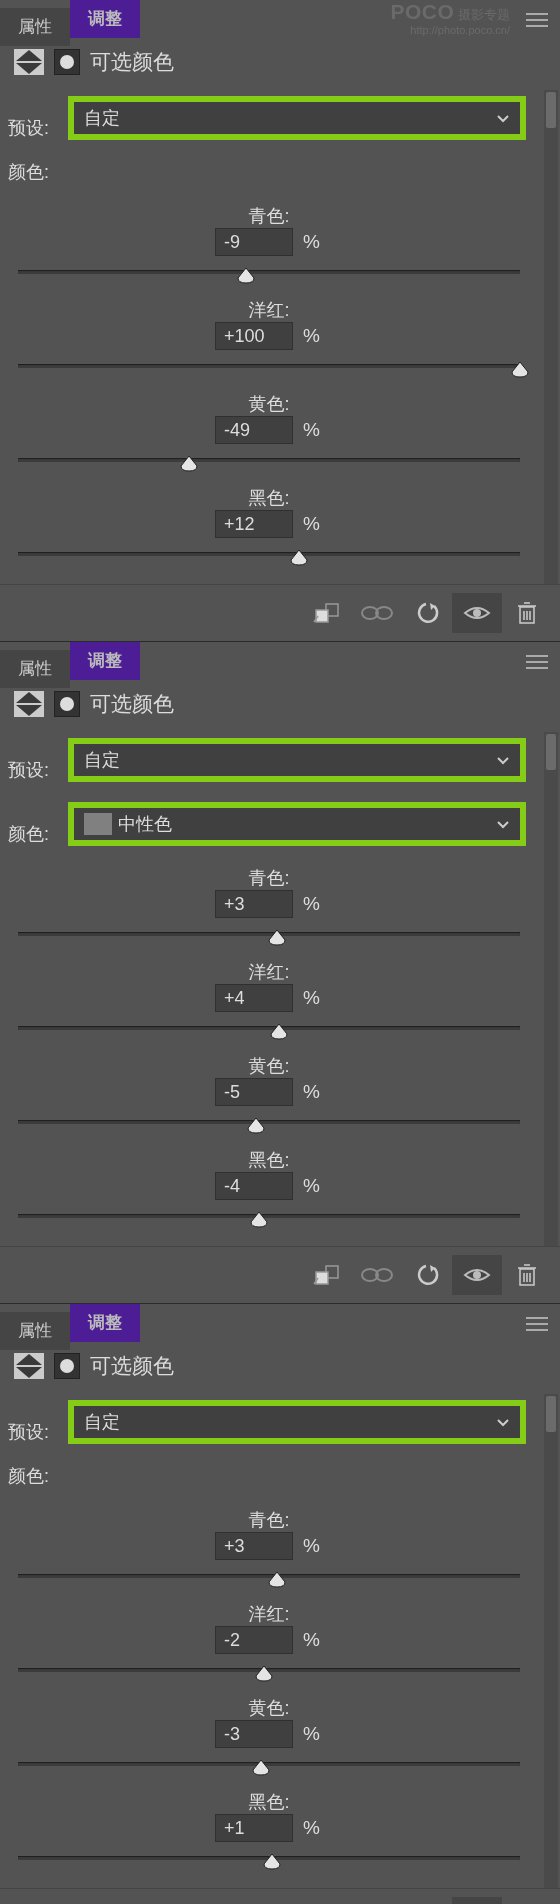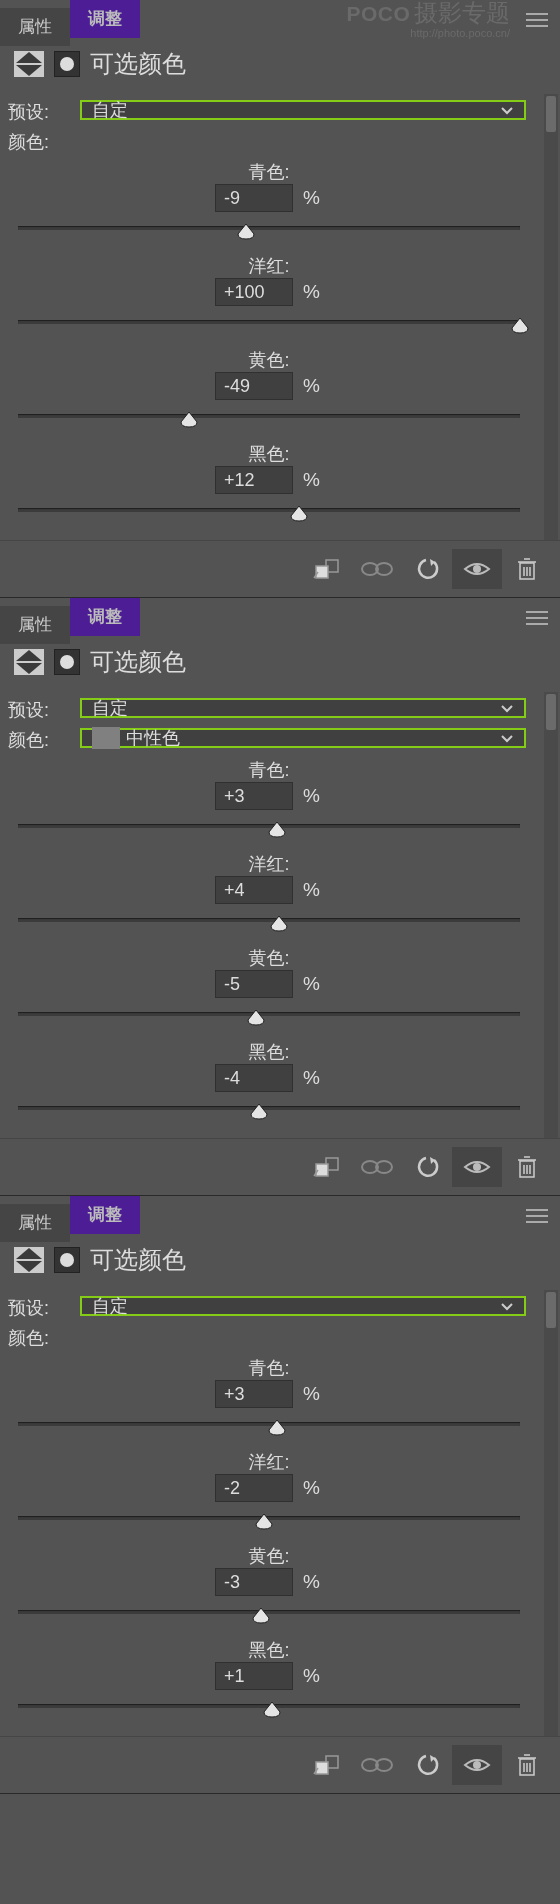--- a/index.html
+++ b/index.html
@@ -6,33 +6,33 @@
 body { background: #535353; width: 560px; color: #d8d8d8; }
 .panel { background: #535353; border-bottom: 1px solid #2a2a2a; }
 .tab-bar { display: flex; align-items: center; height: 38px; background: #535353; position: relative; }
 .tab { padding: 0 18px; height: 38px; line-height: 38px; font-size: 17px; color: #ccc; cursor: pointer; }
 .tab.active { background: #454545; margin-top: 16px; }
 .tab.inactive { background: #4c1d95; color: #bbb; font-weight: bold; }
 .menu-icon { position: absolute; right: 12px; top: 12px; }
 .menu-icon svg { width: 22px; height: 16px; }
 .watermark { position: absolute; right: 50px; top: 0px; color: #6a6a6a; font-size: 13px; line-height: 1.1; text-align: right; }
 .watermark .logo { font-size: 21px; font-weight: bold; letter-spacing: 0.5px; text-align: center; }
-.watermark .cn { font-size: 24px; margin-top: 24px; }
+.watermark .cn { font-size: 13px; margin-top: 24px; }
 .watermark .url { font-size: 11px; }
 .panel-header { display: flex; align-items: center; padding: 10px 14px 14px; gap: 10px; }
 .icon-box1 { width: 30px; height: 26px; background: #ccc; display: flex; align-items: center; justify-content: center; position: relative; }
 .icon-box1::before { content: ''; position: absolute; width: 0; height: 0; border-left: 13px solid transparent; border-right: 13px solid transparent; border-bottom: 11px solid #3a3a3a; top: 1px; }
 .icon-box1::after { content: ''; position: absolute; width: 0; height: 0; border-left: 13px solid transparent; border-right: 13px solid transparent; border-top: 11px solid #3a3a3a; bottom: 1px; }
 .icon-box2 { width: 26px; height: 26px; background: #333; border: 1px solid #222; display: flex; align-items: center; justify-content: center; }
 .icon-box2 .circ { width: 14px; height: 14px; background: #ddd; border-radius: 50%; }
-.panel-title { font-size: 24px; color: #ddd; }
+.panel-title { font-size: 21px; color: #ddd; }
 .controls { padding: 6px 14px 4px 8px; position: relative; }
-.row { display: flex; align-items: flex-start; margin-bottom: 6px; gap: 24px; }
+.row { display: flex; align-items: flex-end; margin-bottom: 20px; gap: 12px; }
 .row-label { font-size: 18px; color: #ddd; width: 48px; flex-shrink: 0; }
-.select { flex: 1; background: #404040; border: 2px solid #84cc16; height: 20px; display: flex; align-items: center; padding: 0 10px; color: #ddd; font-size: 18px; position: relative; cursor: pointer; }
+.select { flex: 1; background: #404040; border: 6px solid #84cc16; height: 44px; display: flex; align-items: center; padding: 0 10px; color: #ddd; font-size: 18px; position: relative; cursor: pointer; }
 .select .chev { position: absolute; right: 10px; }
 .swatch { width: 28px; height: 22px; margin-right: 6px; flex-shrink: 0; }
 .slider-block { margin-bottom: 6px; padding: 0 2px 0 6px; }
 .slider-head { display: flex; align-items: center; justify-content: space-between; margin-bottom: 12px; flex-direction: column; }
 .slider-label { font-size: 18px; color: #ddd; }
 .slider-val-wrap { display: flex; align-items: center; gap: 10px; }
 .slider-val { width: 78px; height: 28px; background: #404040; border: 1px solid #303030; color: #ddd; font-size: 18px; padding: 0 8px; text-align: left; display: flex; align-items: center; }
 .pct { font-size: 19px; color: #ddd; width: 20px; }
 .track { position: relative; height: 24px; margin: 0 4px 0 4px; }
 .rail { position: absolute; top: 2px; left: 0; right: 0; height: 4px; background: #3b3b3b; box-shadow: inset 0 1px 1px rgba(0,0,0,0.5); }

